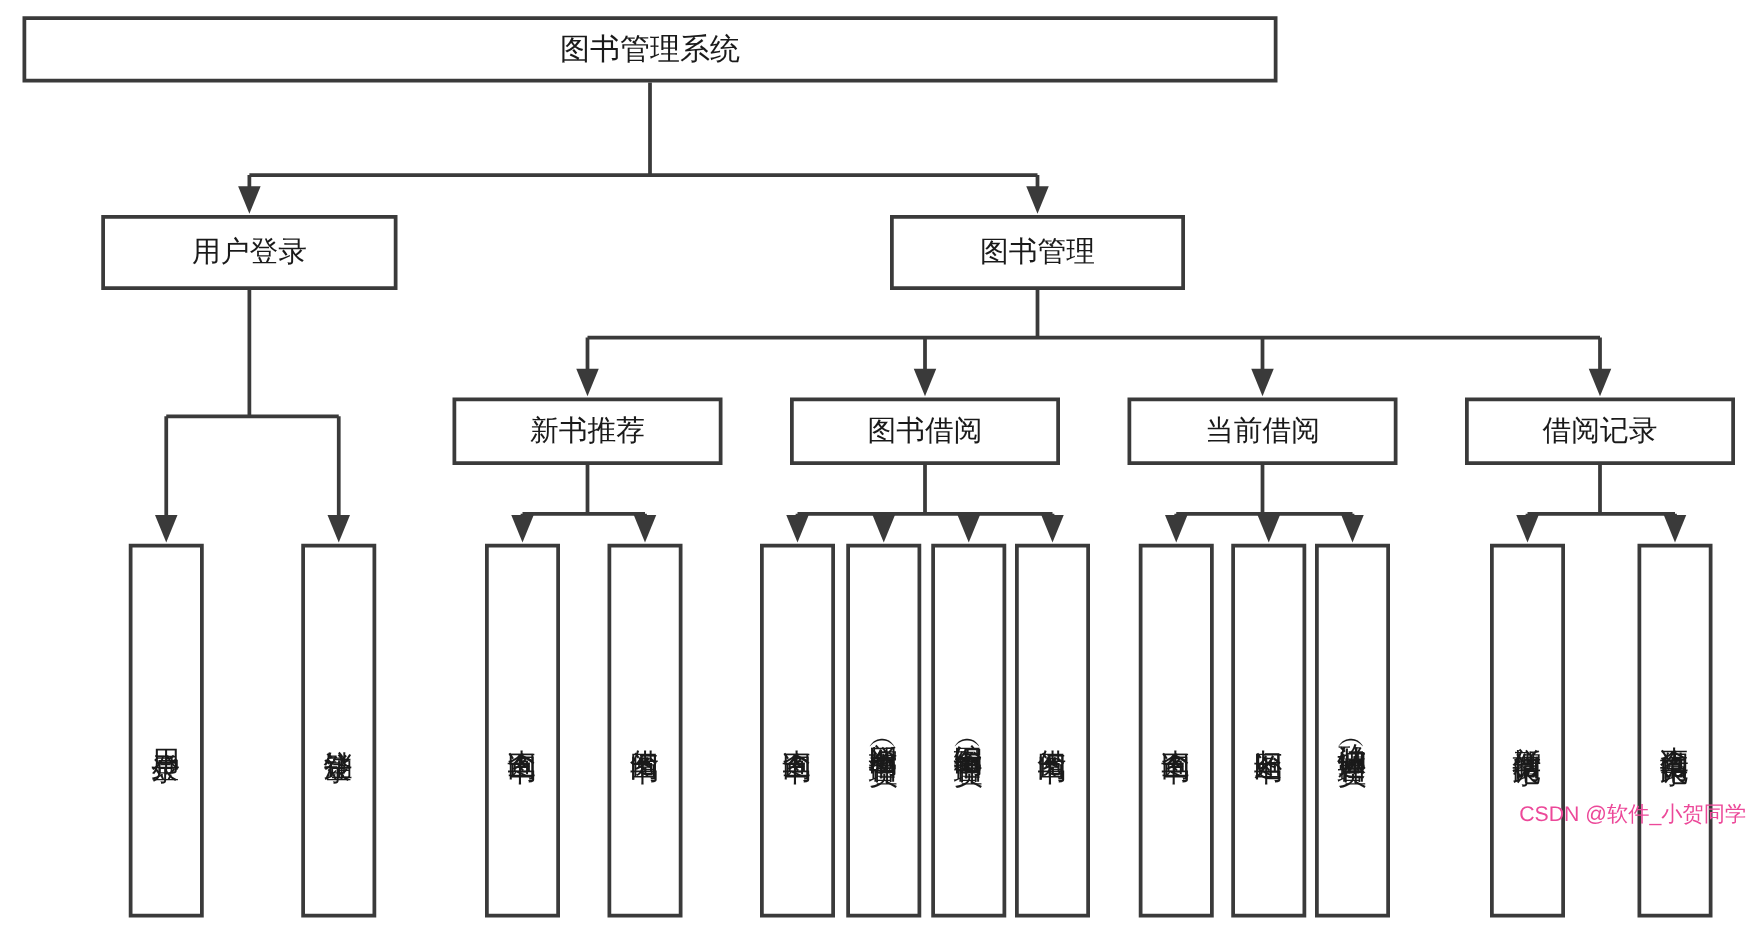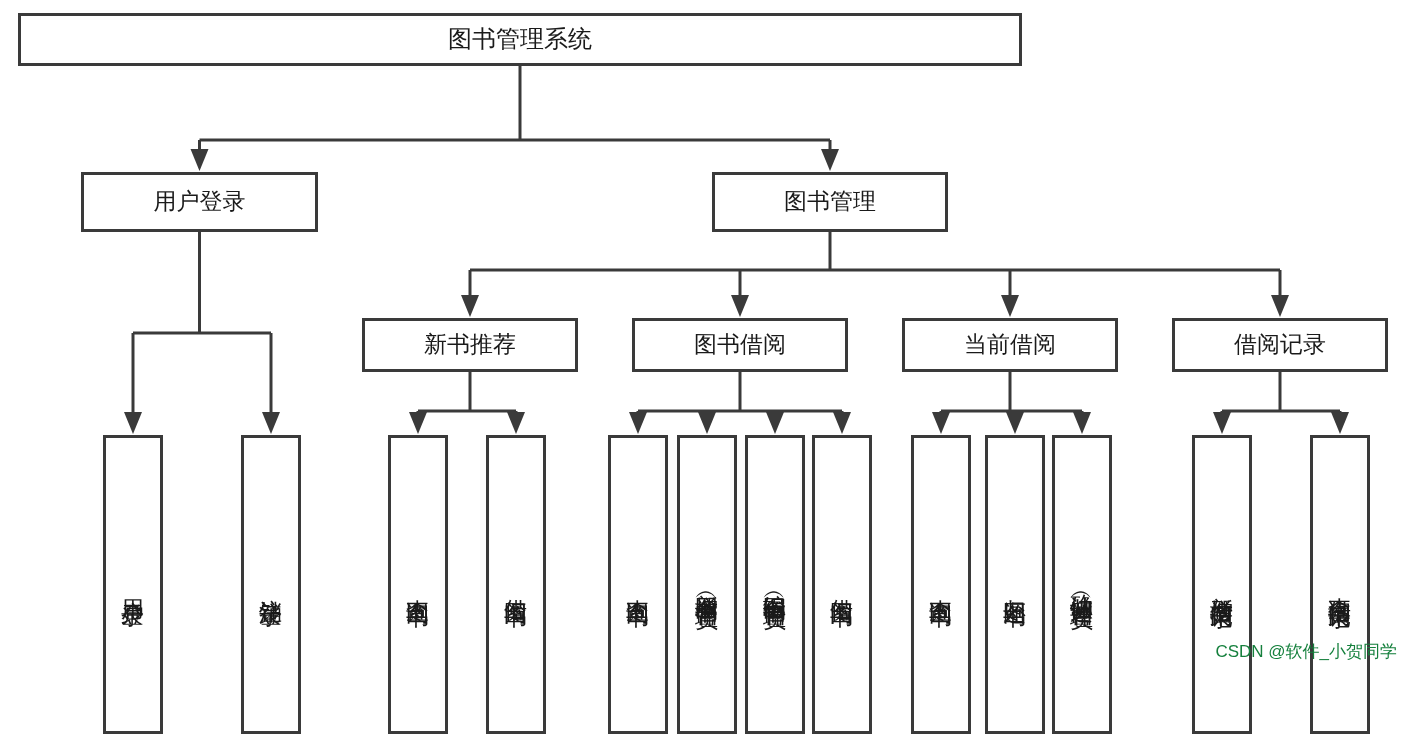--- a/index.html
+++ b/index.html
@@ -69,21 +69,21 @@
     color: #1a1a1a;
     letter-spacing: 2px;
     white-space: nowrap;
   }
   .watermark {
     position: absolute;
     right: 8px;
     bottom: 6px;
     font-family: "Liberation Sans", "DejaVu Sans", sans-serif;
     font-size: 17px;
-    color: #15803d;
+    color: #ec4899;
     white-space: nowrap;
     pointer-events: none;
   }
 </style>
 </head>
 <body>
 
 <div id="diagram-root">
 
   <svg class="flow" viewBox="0 0 1405 747">

